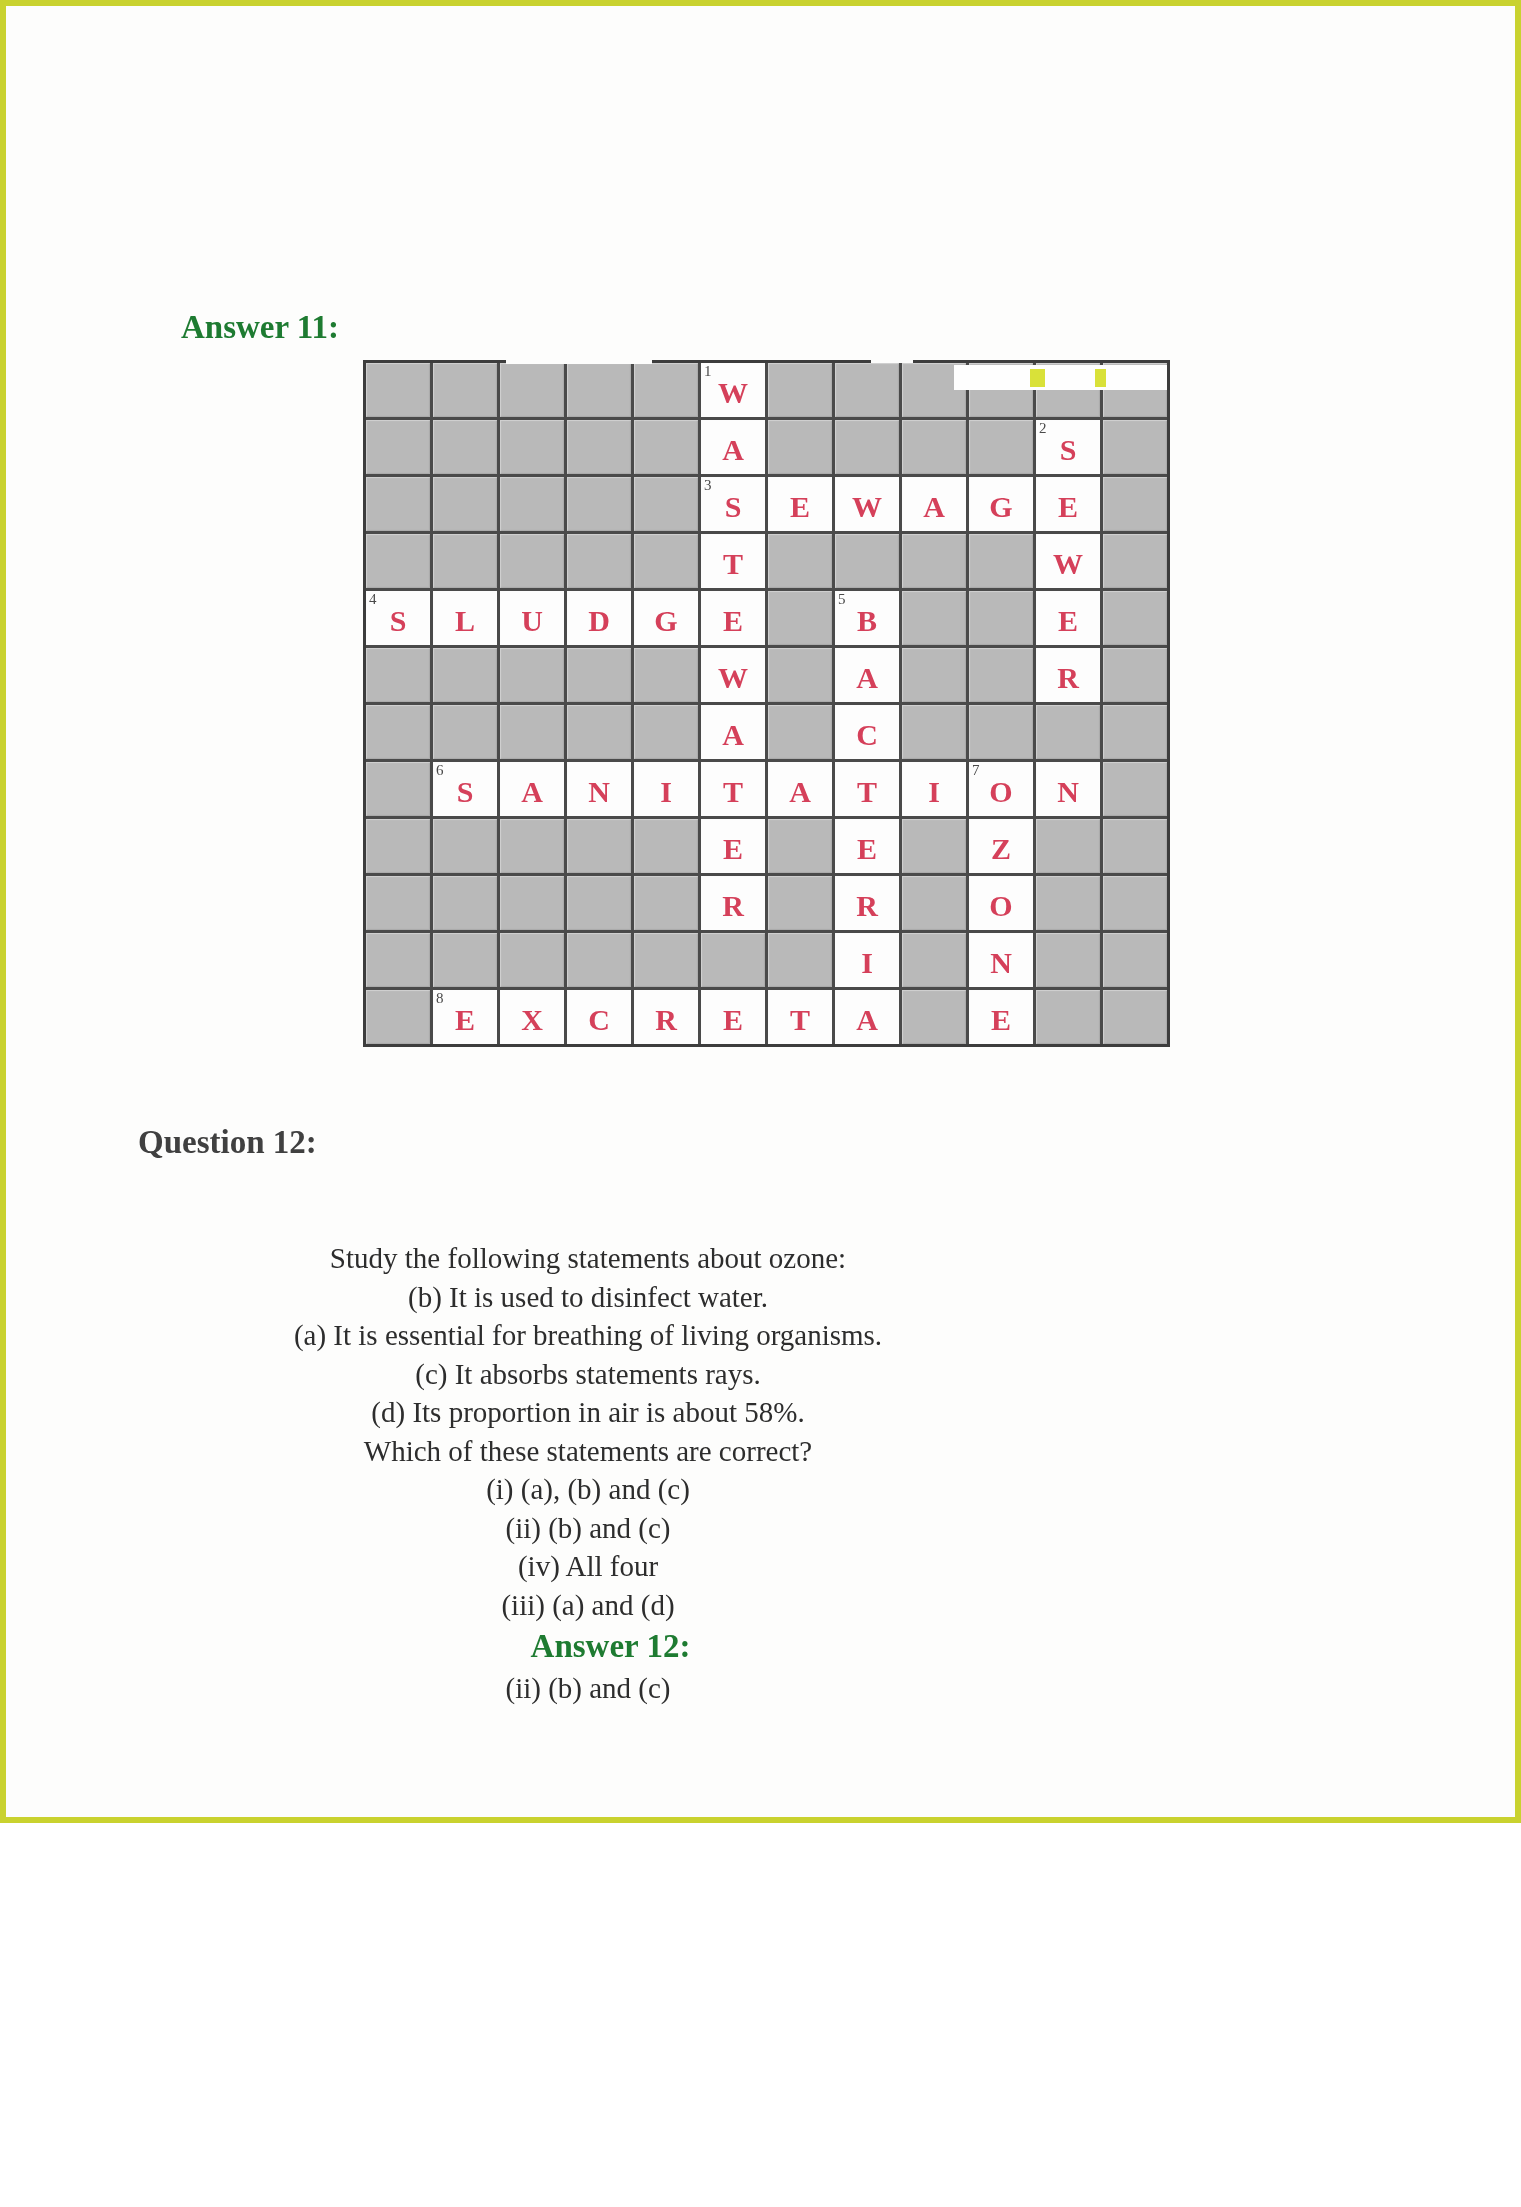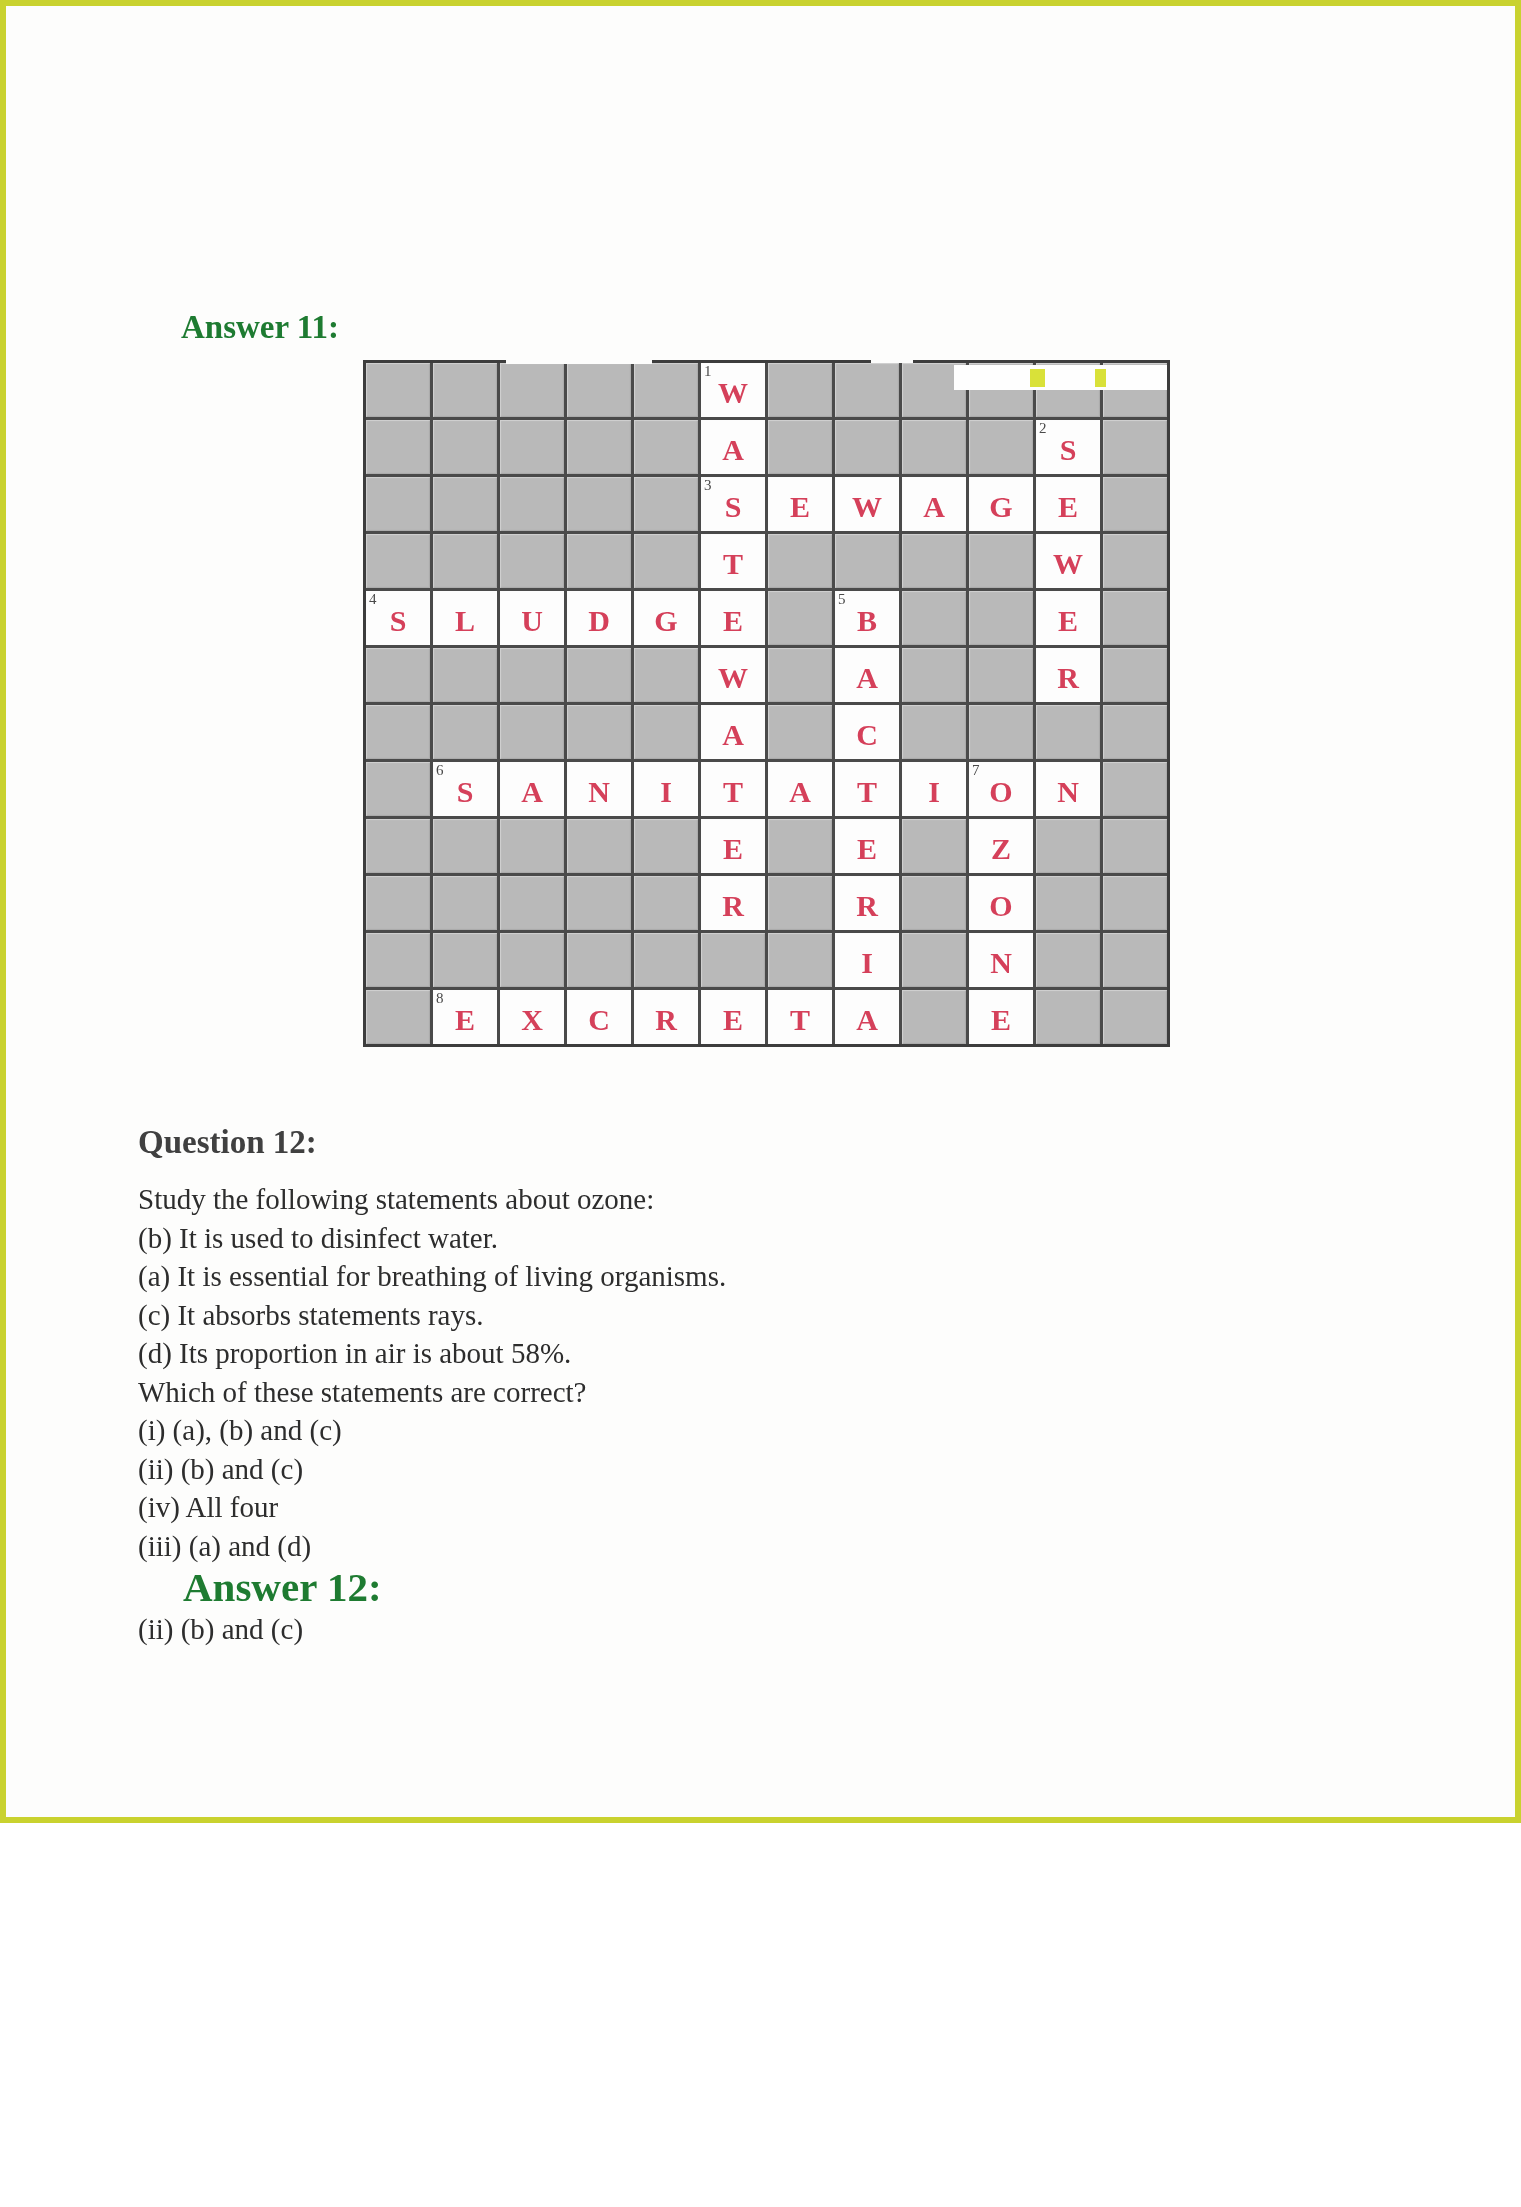--- a/index.html
+++ b/index.html
@@ -32,23 +32,23 @@
     position:absolute;top:0;left:3px;font-size:15px;line-height:17px;color:#4a4a4a;font-weight:normal;
   }
   .whiteout{position:absolute;left:588px;top:2px;width:213px;height:25px;background:#fefefe;z-index:4;}
   .ymark{position:absolute;top:6px;height:18px;background:#d9e139;z-index:5;}
   .ymark.m1{left:664px;width:15px;}
   .ymark.m2{left:729px;width:11px;}
   .topgap{position:absolute;top:-4px;left:140px;width:146px;height:5px;background:#fdfdfc;z-index:4;}
   .topgap2{position:absolute;top:-4px;left:505px;width:42px;height:4px;background:#fdfdfc;z-index:4;}
 
   
-  .text-block{position:absolute;left:132px;top:1174px;font-size:29px;line-height:38.5px;color:#2d2d2d;width:900px;}
+  .text-block{position:absolute;left:132px;top:1233px;font-size:29px;line-height:38.5px;color:#2d2d2d;width:900px;text-align:center;}
   .text-block .line{white-space:nowrap;}
-  .answer12-heading{font-weight:bold;font-size:41px;line-height:41px;color:#1e7b31;margin-left:45px;margin-top:2px;margin-bottom:2px;white-space:nowrap;}
+  .answer12-heading{font-weight:bold;font-size:33px;line-height:41px;color:#1e7b31;margin-left:45px;margin-top:2px;margin-bottom:2px;white-space:nowrap;}
 
   
   .ribbon{position:absolute;left:600px;top:1982px;}
   .page-num{
     position:absolute;left:687px;top:2026px;width:143px;text-align:center;
     font-family:"Liberation Sans",sans-serif;font-size:31px;color:#72819c;
   }
 </style>
 </head>
 <body>

